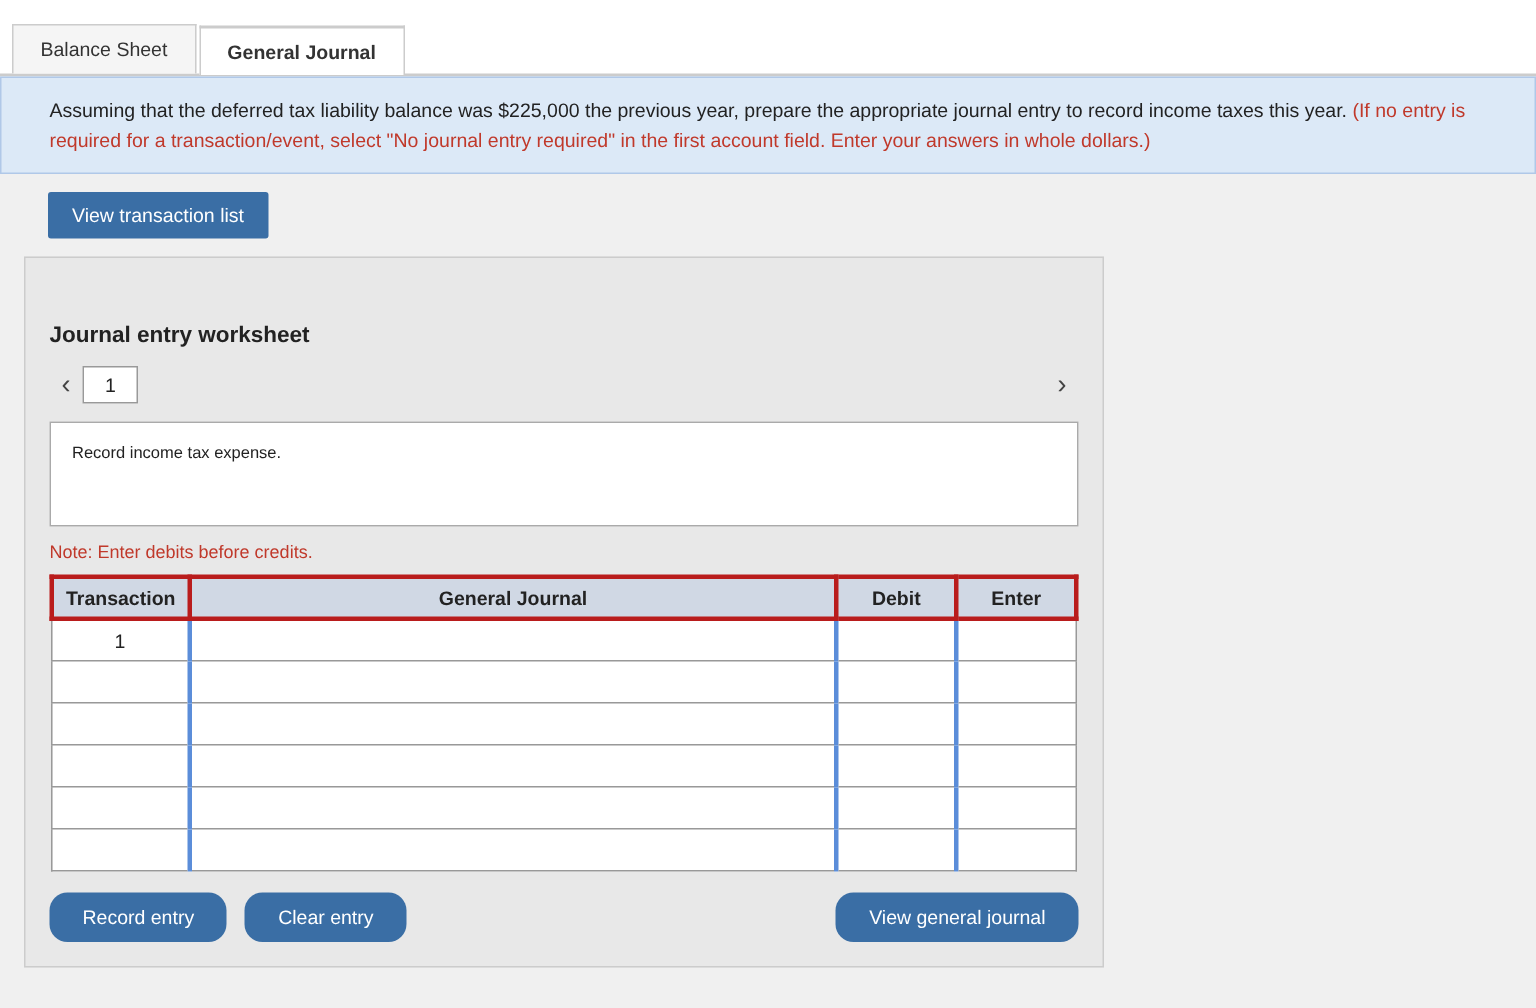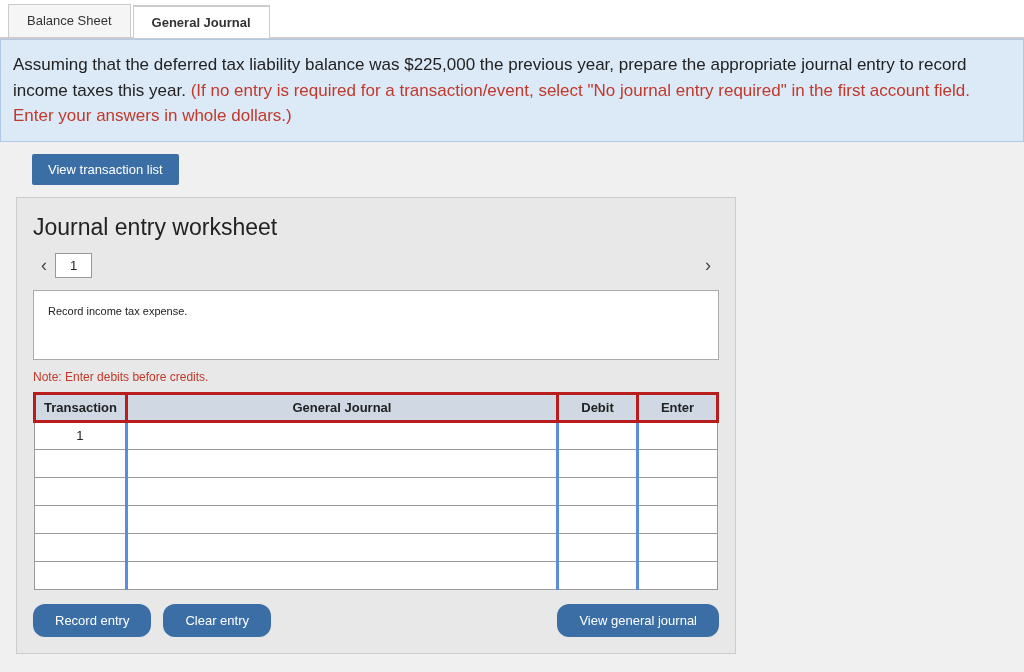--- a/index.html
+++ b/index.html
@@ -8,21 +8,21 @@
       font-size: 13px;
       background: #f0f0f0;
       color: #222;
     }
 
     
     .tabs-container {
       display: flex;
       background: #fff;
       border-bottom: 2px solid #ccc;
-      padding-top: 4px;
+      padding-top: 16px;
       padding-left: 8px;
     }
     .tab {
       padding: 8px 18px;
       border: 1px solid #ccc;
       border-bottom: none;
       background: #f5f5f5;
       cursor: pointer;
       font-size: 13px;
       color: #333;
@@ -33,23 +33,23 @@
       border-top: 2px solid #ccc;
       font-weight: bold;
       position: relative;
       bottom: -1px;
     }
 
     
     .info-box {
       background: #dce9f7;
       border: 1px solid #b0c8e8;
-      padding: 12px 12px;
+      padding: 12px 32px;
       margin: 0;
-      font-size: 17px;
+      font-size: 13px;
       line-height: 1.5;
     }
     .info-box .red-text {
       color: #c0392b;
     }
 
     
     .view-transaction-btn {
       display: inline-block;
       background: #3a6ea5;
@@ -65,23 +65,24 @@
     
     .worksheet-container {
       background: #e8e8e8;
       border: 1px solid #ccc;
       margin: 0 16px 16px 16px;
       padding: 16px;
       max-width: 720px;
     }
 
     .worksheet-title {
-      font-size: 23px;
-      font-weight: normal;
+      font-size: 15px;
+      font-weight: bold;
       margin-bottom: 12px;
+      margin-top: 27px;
     }
 
     
     .nav-row {
       display: flex;
       align-items: center;
       margin-bottom: 12px;
     }
     .nav-arrow {
       font-size: 18px;

